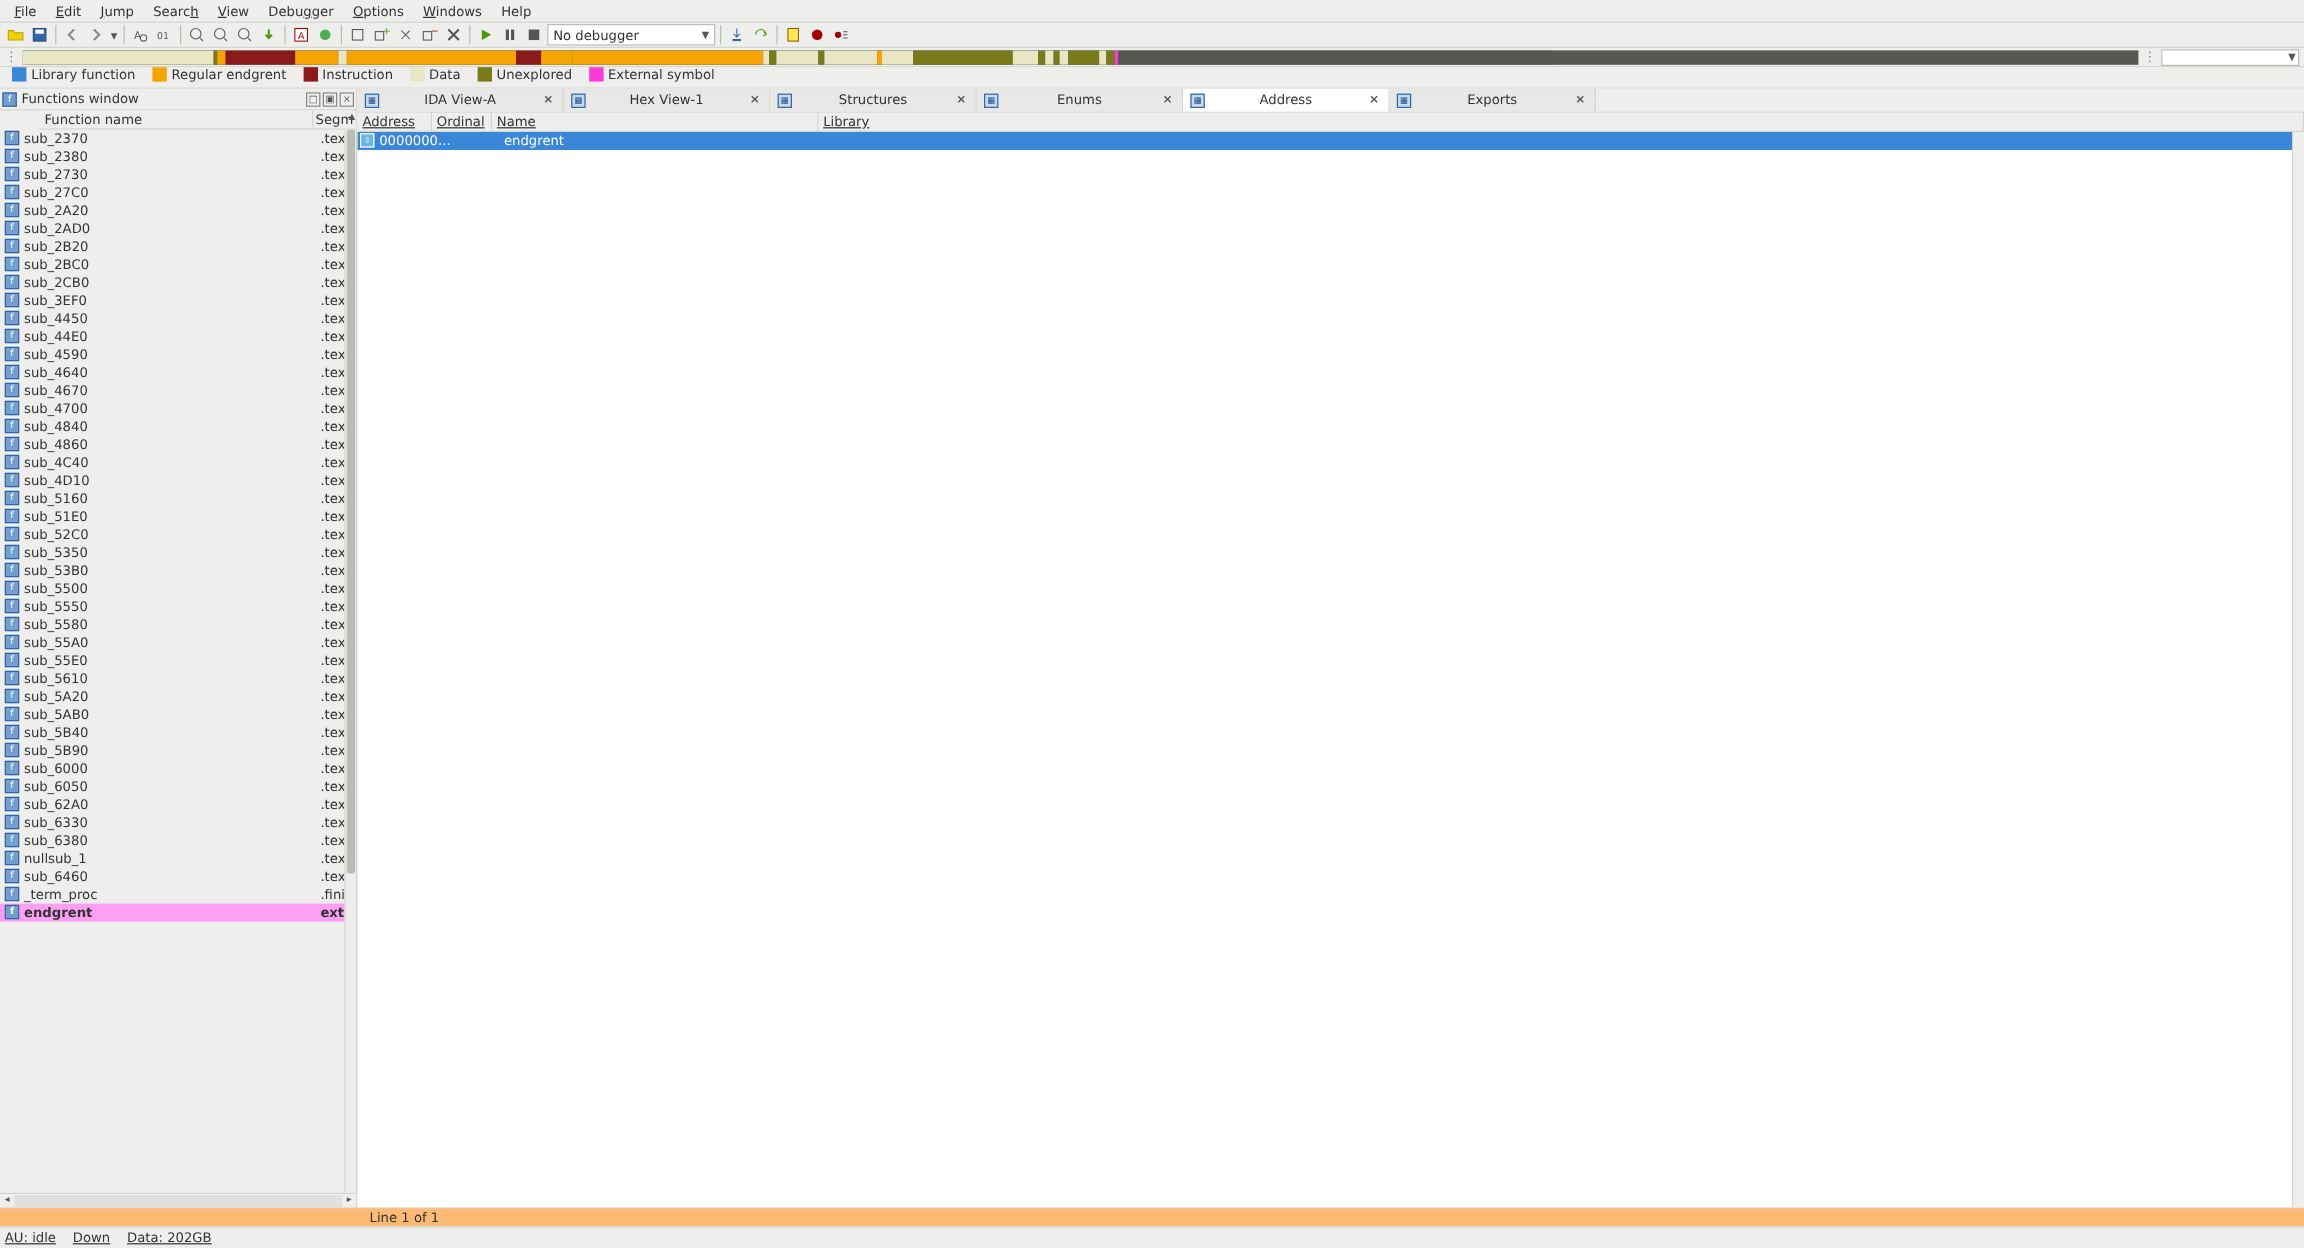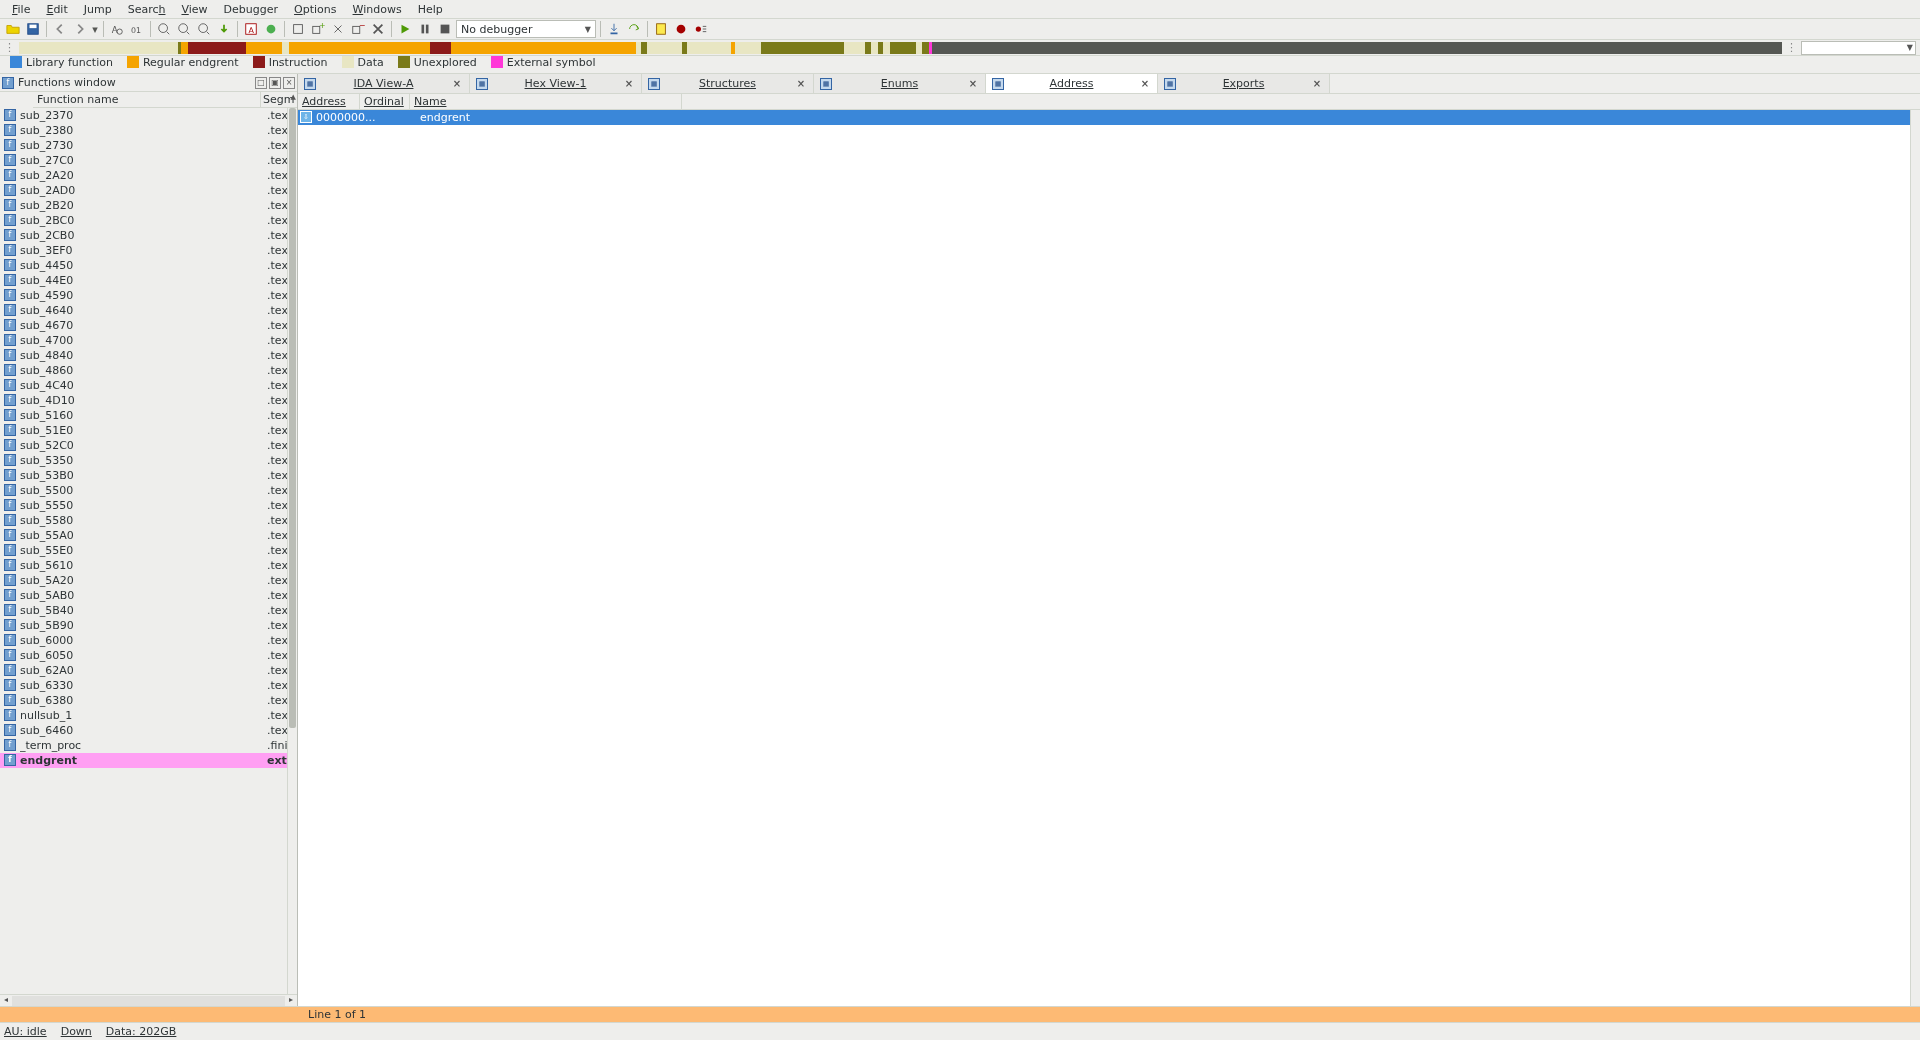--- a/index.html
+++ b/index.html
@@ -54,21 +54,21 @@
 .funcwin .hsb { height: 12px; border-top: 1px solid #d3d7cf; background: #eeeeec; display: flex; align-items: center; }
 .funcwin .hsb .ar { width: 12px; height: 12px; text-align: center; font-size: 8px; color: #555; }
 .funcwin .hsb .tr { flex: 1; height: 10px; background: #e0e0de; }
 
 
 .rightpane { flex: 1; display: flex; flex-direction: column; background: #fff; }
 .tabs { display: flex; height: 20px; background: #eeeeec; border-bottom: 1px solid #d3d7cf; }
 .tab { display: flex; align-items: center; width: 172px; padding: 0 6px; border-right: 1px solid #d3d7cf; background: #e8e8e6; gap: 4px; }
 .tab.active { background: #fff; }
 .tab .ticon { width: 12px; height: 12px; border: 1px solid #3465a4; background: #c5d9ed; font-size: 7px; line-height: 10px; text-align: center; color: #204a87; }
-.tab .tlbl { flex: 1; text-align: center; text-decoration: underline; }
+.tab .tlbl { flex: 1; text-align: center; }
 .tab .tclose { width: 12px; height: 12px; font-size: 10px; line-height: 12px; text-align: center; color: #555; font-weight: bold; }
 
 .imphdr { display: flex; height: 16px; background: #eeeeec; border-bottom: 1px solid #d3d7cf; }
 .imphdr .col { padding: 1px 4px; border-right: 1px solid #d3d7cf; text-decoration: underline; }
 .imphdr .c-addr { width: 62px; }
 .imphdr .c-ord { width: 50px; }
 .imphdr .c-name { width: 272px; }
 .imphdr .c-lib { flex: 1; }
 
 .improw { display: flex; height: 15px; line-height: 15px; color: #fff; background: #3a87d9; }
@@ -583,20 +583,21 @@
         <div class="tab">
           <div class="ticon">▦</div>
           <div class="tlbl">Exports</div>
           <div class="tclose">×</div>
         </div>
       </div>
     <div class="imphdr">
       <div class="col c-addr">Address</div>
       <div class="col c-ord">Ordinal</div>
       <div class="col c-name">Name</div>
+      <div class="col c-lib">Library</div>
     </div>
     <div class="impbody" id="impbody">
       <div class="improw">
           <div class="iicon">⇩</div>
           <div class="c-addr">0000000...</div>
           <div class="c-ord"></div>
           <div class="c-name">endgrent</div>
           <div class="c-lib"></div>
         </div>
         <div class="vsb"></div>

